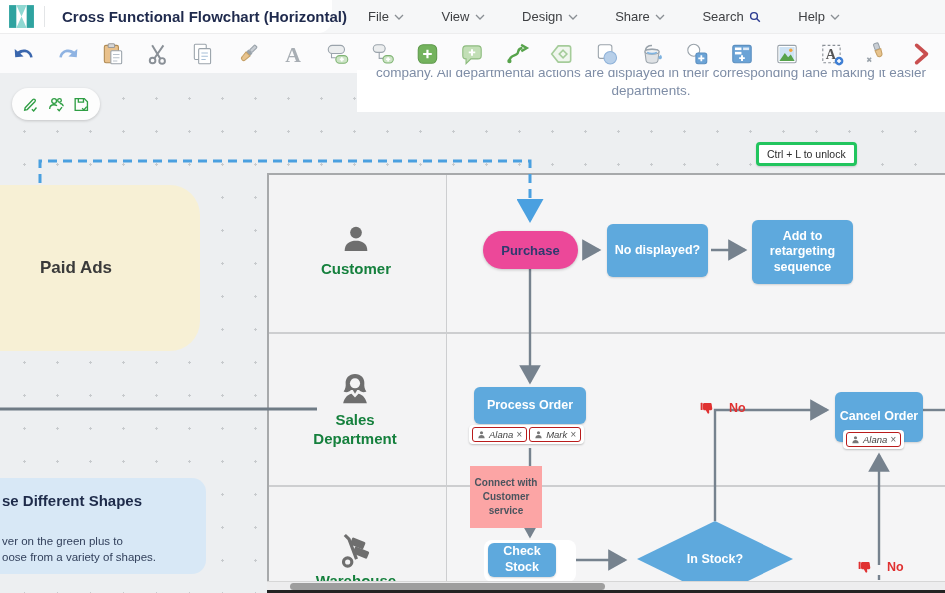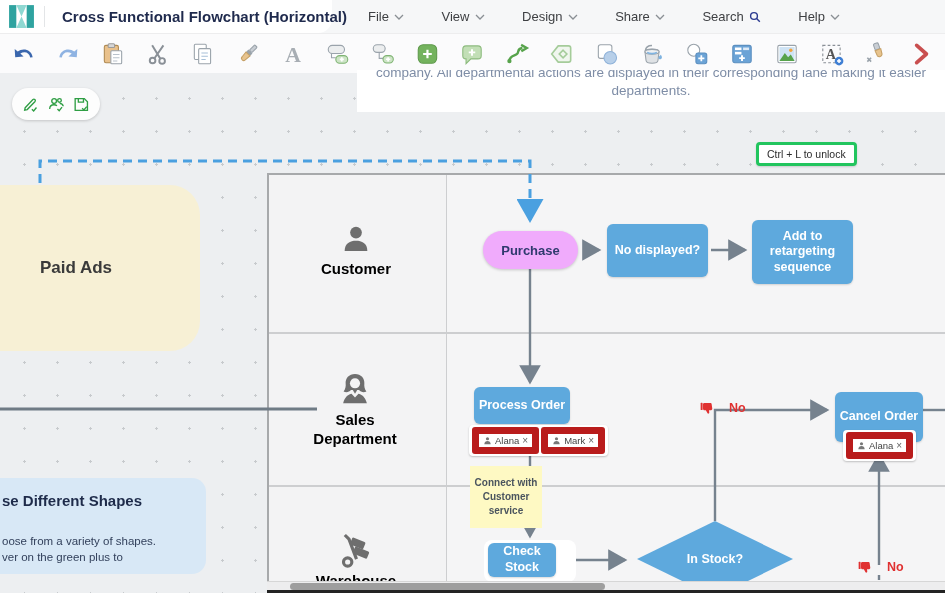--- a/index.html
+++ b/index.html
@@ -24,33 +24,33 @@
     background-size:33px 33px;background-position:8px 10px;z-index:0;}
   .desc-block{left:357px;top:70px;width:588px;height:42px;background:#ffffff;overflow:hidden;text-align:center;z-index:4;color:#7e8da6;font-size:13.5px;}
   .desc-l1{margin-top:-5px;white-space:nowrap;}
   .desc-l2{margin-top:3px;}
   .pill{left:12px;top:88px;width:88px;height:32px;background:#fdfdfd;border-radius:16px;box-shadow:0 1px 3px rgba(0,0,0,.18);display:flex;align-items:center;justify-content:center;gap:6px;z-index:7;}
   .tooltip{left:756px;top:142px;background:#fff;border:3px solid #22c55e;border-radius:4px;box-shadow:0 1px 2px rgba(0,0,0,.15);padding:3px 8px;font-size:10.5px;color:#2b2b2b;z-index:7;white-space:nowrap;}
   
   .swimlane{left:267px;top:173px;width:692px;height:430px;background:#f5f5f6;border:2px solid #a7a9ab;box-sizing:border-box;z-index:1;}
   .lane-col{position:absolute;left:0;top:0;width:178px;height:100%;background:#f3f3f4;border-right:1.5px solid #cdced0;box-sizing:border-box;}
   .row-div{position:absolute;left:0;width:100%;height:1.5px;background:#cdced0;}
-  .lane-label{position:absolute;text-align:center;font-weight:bold;color:#000000;font-size:15px;line-height:19px;z-index:2;}
+  .lane-label{position:absolute;text-align:center;font-weight:bold;color:#15803d;font-size:15px;line-height:19px;z-index:2;}
   
   .wires{left:0;top:72px;width:945px;height:521px;z-index:2;}
   
   .shape{z-index:3;box-sizing:border-box;}
   .blue{background:#5ea9dd;color:#fff;border-radius:6px;display:flex;align-items:center;justify-content:center;text-align:center;font-size:12.5px;font-weight:600;line-height:1.25;box-shadow:0 1px 2px rgba(0,0,0,.15);}
   .paid-ads{left:-48px;top:185px;width:248px;height:166px;background:#f7f0d5;border-radius:30px;display:flex;align-items:center;justify-content:center;font-size:17px;font-weight:bold;color:#3a3a3a;z-index:3;}
-  .purchase{left:483px;top:231px;width:95px;height:38px;background:#f0abfc;border-radius:19px;display:flex;align-items:center;justify-content:center;font-size:13px;font-weight:bold;color:#2f3a6e;box-shadow:0 1px 3px rgba(0,0,0,.2);z-index:3;}
+  .purchase{left:483px;top:231px;width:95px;height:38px;background:#ec4899;border-radius:19px;display:flex;align-items:center;justify-content:center;font-size:13px;font-weight:bold;color:#2f3a6e;box-shadow:0 1px 3px rgba(0,0,0,.2);z-index:3;}
   .tag-tray{background:#fff;border-radius:4px;box-shadow:0 1px 2px rgba(0,0,0,.22);display:flex;gap:2px;align-items:center;padding:2px 3px;z-index:3;}
-  .tag{display:flex;align-items:center;gap:3px;border:7px solid #b91c1c;border-radius:3px;padding:1px 4px;font-size:9.5px;color:#444;background:#fff;white-space:nowrap;}
+  .tag{display:flex;align-items:center;gap:3px;border:1px solid #b91c1c;border-radius:3px;padding:1px 4px;font-size:9.5px;color:#444;background:#fff;white-space:nowrap;font-style:italic;}
   .tag .x{color:#666;font-size:10px;}
   .no-label{display:flex;align-items:center;gap:16px;font-size:12.5px;font-weight:bold;color:#e03131;z-index:3;}
-  .note{left:470px;top:466px;width:72px;height:62px;background:#fef9c3;color:#4a545e;font-weight:bold;font-size:10px;line-height:14px;text-align:center;display:flex;align-items:center;justify-content:center;z-index:3;}
+  .note{left:470px;top:466px;width:72px;height:62px;background:#fca5a5;color:#4a545e;font-weight:bold;font-size:10px;line-height:14px;text-align:center;display:flex;align-items:center;justify-content:center;z-index:3;}
   .diamond{left:637px;top:521px;width:156px;height:76px;background:#5ea9dd;clip-path:polygon(50% 0,100% 50%,50% 100%,0 50%);display:flex;align-items:center;justify-content:center;color:#fff;font-size:12.5px;font-weight:600;z-index:3;}
   .help-card{left:-50px;top:478px;width:256px;height:96px;background:#d8e8f6;border-radius:14px;z-index:3;padding:14px 10px 0 52px;box-sizing:border-box;}
   .help-title{font-size:15px;font-weight:bold;color:#1e2b4a;margin-bottom:24px;white-space:nowrap;}
   .help-body{font-size:11.5px;color:#33415c;line-height:16px;white-space:nowrap;}
   .sb-track{left:267px;top:581px;width:678px;height:11px;background:#ededee;border-top:1px solid #d6d6d6;z-index:5;}
   .sb-thumb{left:290px;top:583px;width:315px;height:7px;background:#9e9e9e;border-radius:4px;z-index:6;}
   .bottom-strip{left:267px;top:589.5px;width:678px;height:3.5px;background:#232323;z-index:7;}
 </style>
 </head>
 <body>
@@ -106,21 +106,21 @@
   <path d="M923 338 H946" fill="none" stroke="#76828e" stroke-width="2.4"></path>
   <path d="M879 493 V383" fill="none" stroke="#76828e" stroke-width="2.4" marker-end="url(#ag)"></path>
   <path d="M879 503 V521" fill="none" stroke="#76828e" stroke-width="2.4" stroke-dasharray="5 4"></path>
 </svg>
 
 <div class="abs paid-ads shape">Paid Ads</div>
 <div class="abs purchase shape">Purchase</div>
 <div class="abs blue shape" style="left:607px;top:224px;width:101px;height:53px;">No displayed?</div>
 <div class="abs blue shape" style="left:752px;top:220px;width:101px;height:64px;padding:0 10px;">Add to retargeting sequence</div>
 
-<div class="abs blue shape" style="left:474px;top:387px;width:96px;height:37px;">Process Order</div>
+<div class="abs blue shape" style="left:474px;top:387px;width:112px;height:37px;">Process Order</div>
 <div class="abs tag-tray" style="left:469px;top:425px;">
   <span class="tag">
     <svg width="9" height="11" viewBox="0 0 12 12">
         <circle cx="6" cy="3.6" r="2.1" fill="#777"></circle>
         <path d="M1.8 11 C1.8 8 3.8 6.8 6 6.8 C8.2 6.8 10.2 8 10.2 11 Z" fill="#777"></path>
       </svg>
     <span>Alana</span>
     <span class="x">×</span>
   </span>
   <span class="tag">
@@ -163,22 +163,22 @@
 <div class="abs no-label" style="left:858px;top:560px;">
   <svg width="13" height="14" viewBox="0 0 16 16">
       <rect x="0.8" y="1.6" width="2.4" height="9" rx="0.8" fill="#e03131"></rect>
       <path d="M13 1.8 L5.2 1.8 C4 1.8 3.6 2.7 3.6 3.6 L3.6 8.8 C3.6 9.9 4.5 10.7 5.5 10.7 L7.2 10.7 L9.1 14.3 C9.7 15.4 11.5 15 11.4 13.6 L11.1 10.7 L13.6 10.7 C14.7 10.7 15.3 9.7 15.1 8.7 L14.3 3.2 C14.2 2.4 13.7 1.8 13 1.8 Z" fill="#e03131"></path>
     </svg>
   <span>No</span>
 </div>
 
 <div class="abs help-card">
   <div class="help-title">se Different Shapes</div>
+  <div class="help-body">ver on the green plus to</div>
   <div class="help-body">oose from a variety of shapes.</div>
-  <div class="help-body">ver on the green plus to</div>
 </div>
 
 <div class="abs desc-block">
   <div class="desc-l1">company. All departmental actions are displayed in their corresponding lane making it easier</div>
   <div class="desc-l2">departments.</div>
 </div>
 
 <div class="abs tooltip">Ctrl + L to unlock</div>
 
 <div class="abs pill">

